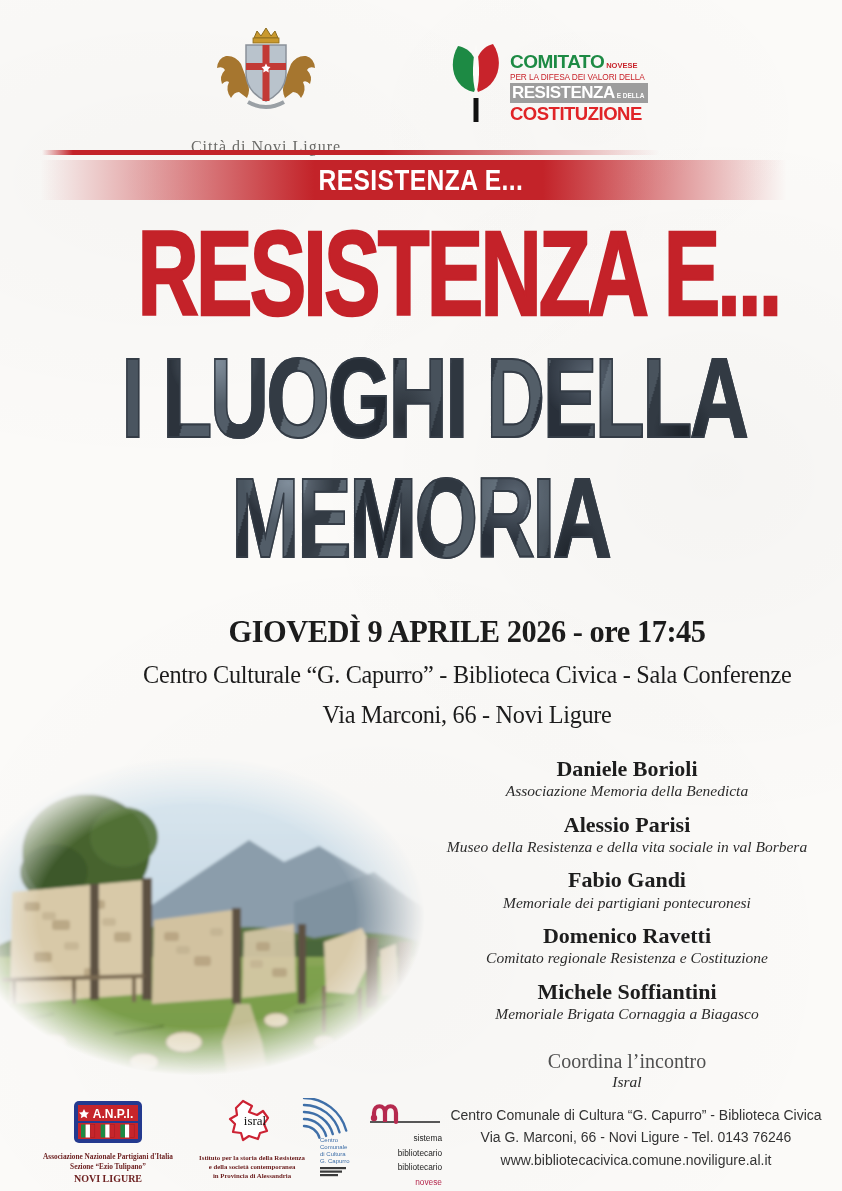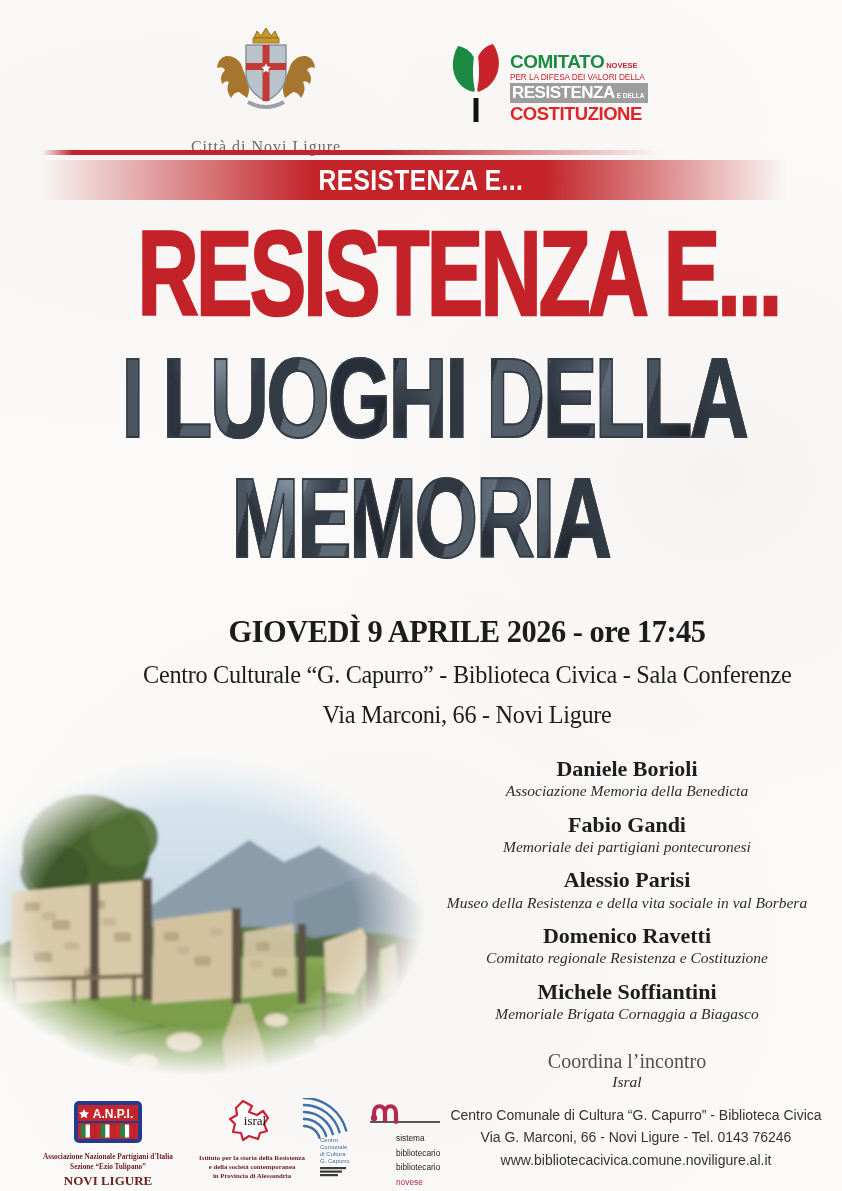--- a/index.html
+++ b/index.html
@@ -80,26 +80,26 @@
   
   .photo{left:-6px;top:742px;width:482px;height:348px;
     -webkit-mask-image:radial-gradient(60% 58% at 42% 50%, #000 55%, rgba(0,0,0,0) 79%);
     mask-image:radial-gradient(60% 58% at 42% 50%, #000 55%, rgba(0,0,0,0) 79%);}
 
   
   .f-block{position:absolute;text-align:center;}
   .f-cap{font-family:"Liberation Serif",serif;font-weight:bold;color:#6e2222;line-height:1.35;white-space:nowrap;}
   .anpi{left:14px;top:1100px;width:188px;}
   .anpi .f-cap{font-size:7.3px;margin-top:4px;}
-  .anpi .f-cap .up{font-size:13px;}
+  .anpi .f-cap .up{font-size:10px;}
   .isral{left:196px;top:1098px;width:112px;}
   .isral .f-cap{font-size:6.8px;margin-top:3px;}
   .capurro{left:296px;top:1098px;width:66px;}
   .sistema{left:366px;top:1098px;width:76px;text-align:left;}
-  .sistema-text{margin-left:30px;margin-top:1px;font-size:8.3px;color:#222;line-height:1.75;}
+  .sistema-text{margin-left:30px;margin-top:1px;font-size:8.3px;color:#222;line-height:1.75;text-align:right;}
   .sistema-text .novese{color:#b5294e;}
   .contact{left:438px;top:1104px;width:396px;text-align:center;
     font-family:Liberation Sans, sans-serif;font-size:14px;color:#333;line-height:1.6;}
   .contact div{white-space:nowrap;}
 </style>
 </head>
 <body>
 
 <div class="poster">
 
@@ -265,26 +265,26 @@
       </g>
     </svg>
   </div>
 
   <div class="abs speakers">
     <div class="sp">
       <div class="sp-name">Daniele Borioli</div>
       <div class="sp-aff">Associazione Memoria della Benedicta</div>
     </div>
     <div class="sp">
+      <div class="sp-name">Alessio Parisi</div>
+      <div class="sp-aff">Museo della Resistenza e della vita sociale in val Borbera</div>
+    </div>
+    <div class="sp">
       <div class="sp-name">Fabio Gandi</div>
       <div class="sp-aff">Memoriale dei partigiani pontecuronesi</div>
-    </div>
-    <div class="sp">
-      <div class="sp-name">Alessio Parisi</div>
-      <div class="sp-aff">Museo della Resistenza e della vita sociale in val Borbera</div>
     </div>
     <div class="sp">
       <div class="sp-name">Domenico Ravetti</div>
       <div class="sp-aff">Comitato regionale Resistenza e Costituzione</div>
     </div>
     <div class="sp">
       <div class="sp-name">Michele Soffiantini</div>
       <div class="sp-aff">Memoriale Brigata Cornaggia a Biagasco</div>
     </div>
     <div class="moderator">

